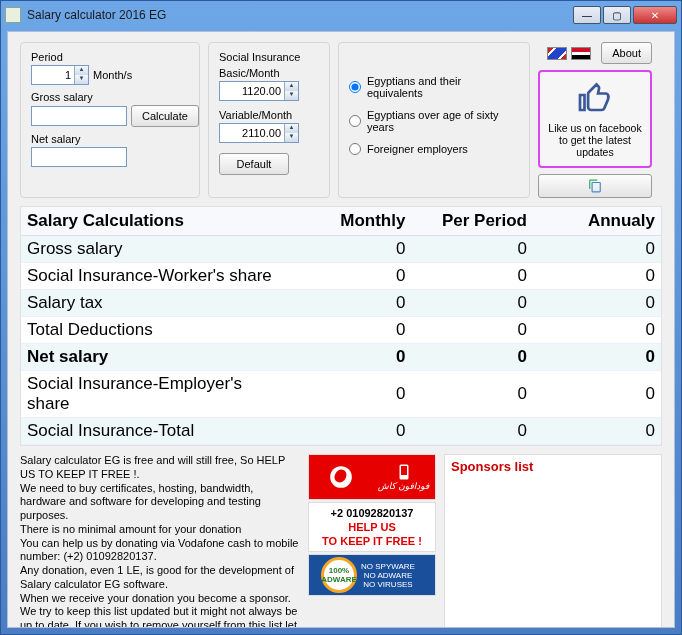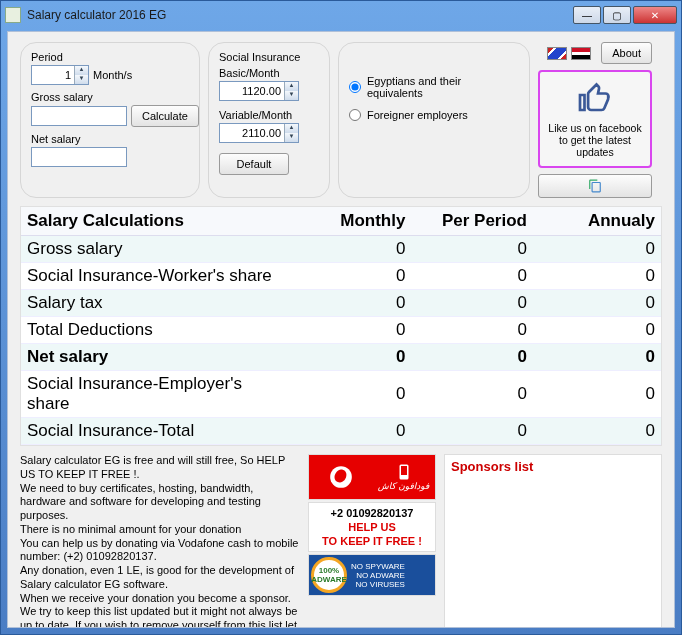--- a/index.html
+++ b/index.html
@@ -34,21 +34,21 @@
 }
 .winbtn.close { background: linear-gradient(#e88,#c33); color: #fff; width: 44px; }
 .client {
   flex: 1; margin: 2px 6px 6px 6px;
   background: #f0f0f0; border: 1px solid #b0c0d8;
   padding: 10px 12px; display: flex; flex-direction: column; gap: 8px;
   overflow: hidden;
 }
 .toprow { display: flex; gap: 8px; align-items: stretch; }
 .group {
-  border: 1px solid #d6d6d6; border-radius: 16px;
+  border: 1px solid #d6d6d6; border-radius: 4px;
   background: #f0f0f0; padding: 8px 10px 10px 10px;
   position: relative;
 }
 .group .gtitle {
   font-size: 11px; margin-bottom: 2px;
 }
 .g-left { width: 180px; }
 .g-social { width: 122px; }
 .g-radio { width: 192px; padding-top: 22px; }
 .rightcol { width: 114px; display: flex; flex-direction: column; gap: 6px; align-items: stretch; }
@@ -96,21 +96,21 @@
 
 .bottomrow { display:flex; gap: 8px; align-items: stretch; }
 .donate { width: 280px; font-size: 11px; line-height: 1.25; }
 .adstack { width: 128px; display:flex; flex-direction:column; gap: 2px; }
 .adcard { border:1px solid #ddd; background:#fff; text-align:center; font-size:10px; }
 .ad1 { height: 46px; background:#e60000; display:flex;font-style:italic; }
 .ad1 .half { flex:1; display:flex; align-items:center; justify-content:center; color:#fff; }
 .ad2 { padding: 4px 2px; }
 .ad2 .phone { font-weight:bold; font-size:11px; }
 .ad2 .help { color:#d00; font-weight:bold; font-size:11px; line-height:1.1; margin-top:2px;}
-.ad3 { height:42px; background:#1a4f9c; color:#fff; display:flex; align-items:center; gap:4px; padding:2px; font-size:8px; text-align:right;}
+.ad3 { height:42px; background:#1a4f9c; color:#fff; display:flex; align-items:center; gap:4px; padding:12px; font-size:8px; text-align:center;}
 .ad3 .seal { width:36px; height:36px; border-radius:50%; border:3px solid #f5a623; background:#fff; color:#2a7a2a; font-weight:bold; display:flex; flex-direction:column; align-items:center; justify-content:center; font-size:8px;}
 .sponsors { flex:1; border:1px solid #ddd; background:#fff; padding: 4px 6px; }
 .sponsors .sh { color:#c00; font-weight:bold; font-size:13px; }
 
 .footerlink { font-size:11px; padding-top: 4px; }
 .footerlink a { color: #0a3fb5; text-decoration: underline; }
 th:nth-child(1){width:42%}th:nth-child(2){width:19%}th:nth-child(3){width:19%}th:nth-child(4){width:20%}
 </style>
 </head>
 <body>
@@ -174,20 +174,24 @@
         <button class="btn" style="width:70px">Default</button>
       </div>
 
       <div class="group g-radio">
         <label>
           <input type="radio" name="nat" checked="" style="">
           <span>Egyptians and their equivalents</span>
         </label>
         <label>
           <input type="radio" name="nat" style="">
+          <span>Egyptians over age of sixty years</span>
+        </label>
+        <label>
+          <input type="radio" name="nat" style="">
           <span>Foreigner employers</span>
         </label>
       </div>
 
       <div class="rightcol">
         <div class="flagrow">
           <div class="flag uk"></div>
           <div class="flag eg"></div>
           <button class="btn" style="margin-left:6px">About</button>
         </div>

